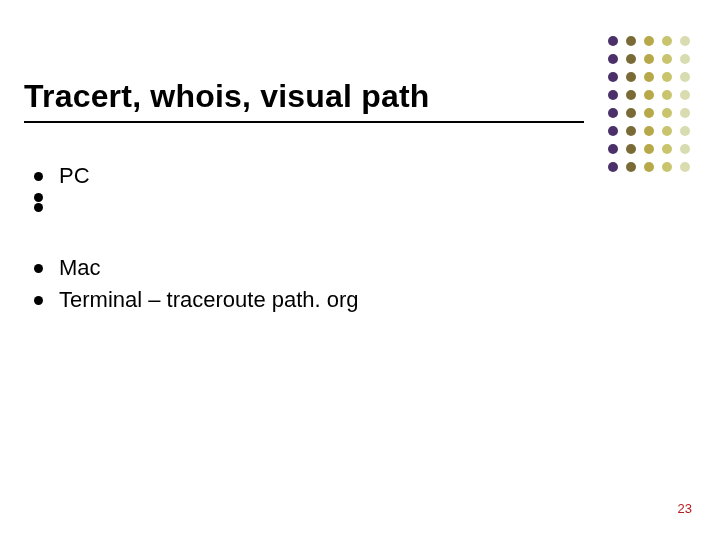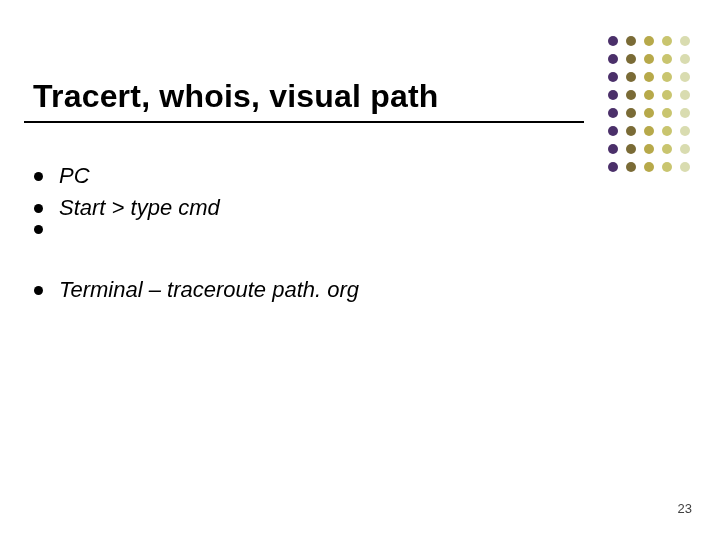--- a/index.html
+++ b/index.html
@@ -22,58 +22,57 @@
   .title-wrap {
     position: absolute;
     left: 24px;
     top: 78px;
     right: 120px;
   }
   .title {
     font-size: 32px;
     font-weight: bold;
     letter-spacing: 0.2px;
-    margin: 0 0 6px 9px;
+    margin: 0 0 6px 0;
   }
   .title-rule {
     height: 2px;
     background: #000;
     width: 560px;
   }
   .content {
     position: absolute;
     left: 34px;
     top: 160px;
     width: 560px;
   }
   .group {
     margin-bottom: 40px;
   }
   .item {
     display: flex;
     align-items: center;
     line-height: 1.45;
     font-size: 22px;
-    font-style: italic;
   }
   .bullet {
     width: 9px;
     height: 9px;
     border-radius: 50%;
     background: #000;
     flex: 0 0 auto;
     margin-right: 16px;
     margin-top: 1px;
   }
   .page-num {
     position: absolute;
     right: 28px;
     bottom: 24px;
     font-size: 13px;
-    color: #404040;
+    color: #b91c1c;
   }
   
   .dotgrid {
     position: absolute;
     top: 36px;
     right: 26px;
     display: grid;
     grid-template-columns: repeat(5, 14px);
     grid-template-rows: repeat(8, 14px);
     gap: 4px 4px;
@@ -139,28 +138,31 @@
 
   <div class="content">
 
     <div class="group">
       <div class="item">
         <span class="bullet"></span>
         <span>PC</span>
       </div>
       <div class="item">
         <span class="bullet"></span>
-        <span>Start &gt; type cmd</span>
       </div>
       <div class="item">
         <span class="bullet"></span>
       </div>
     </div>
 
     <div class="group">
+      <div class="item">
+        <span class="bullet"></span>
+        <span>Mac</span>
+      </div>
       <div class="item">
         <span class="bullet"></span>
         <span>Terminal – traceroute path. org</span>
       </div>
     </div>
 
   </div>
 
   <div class="page-num">23</div>
 </div>

